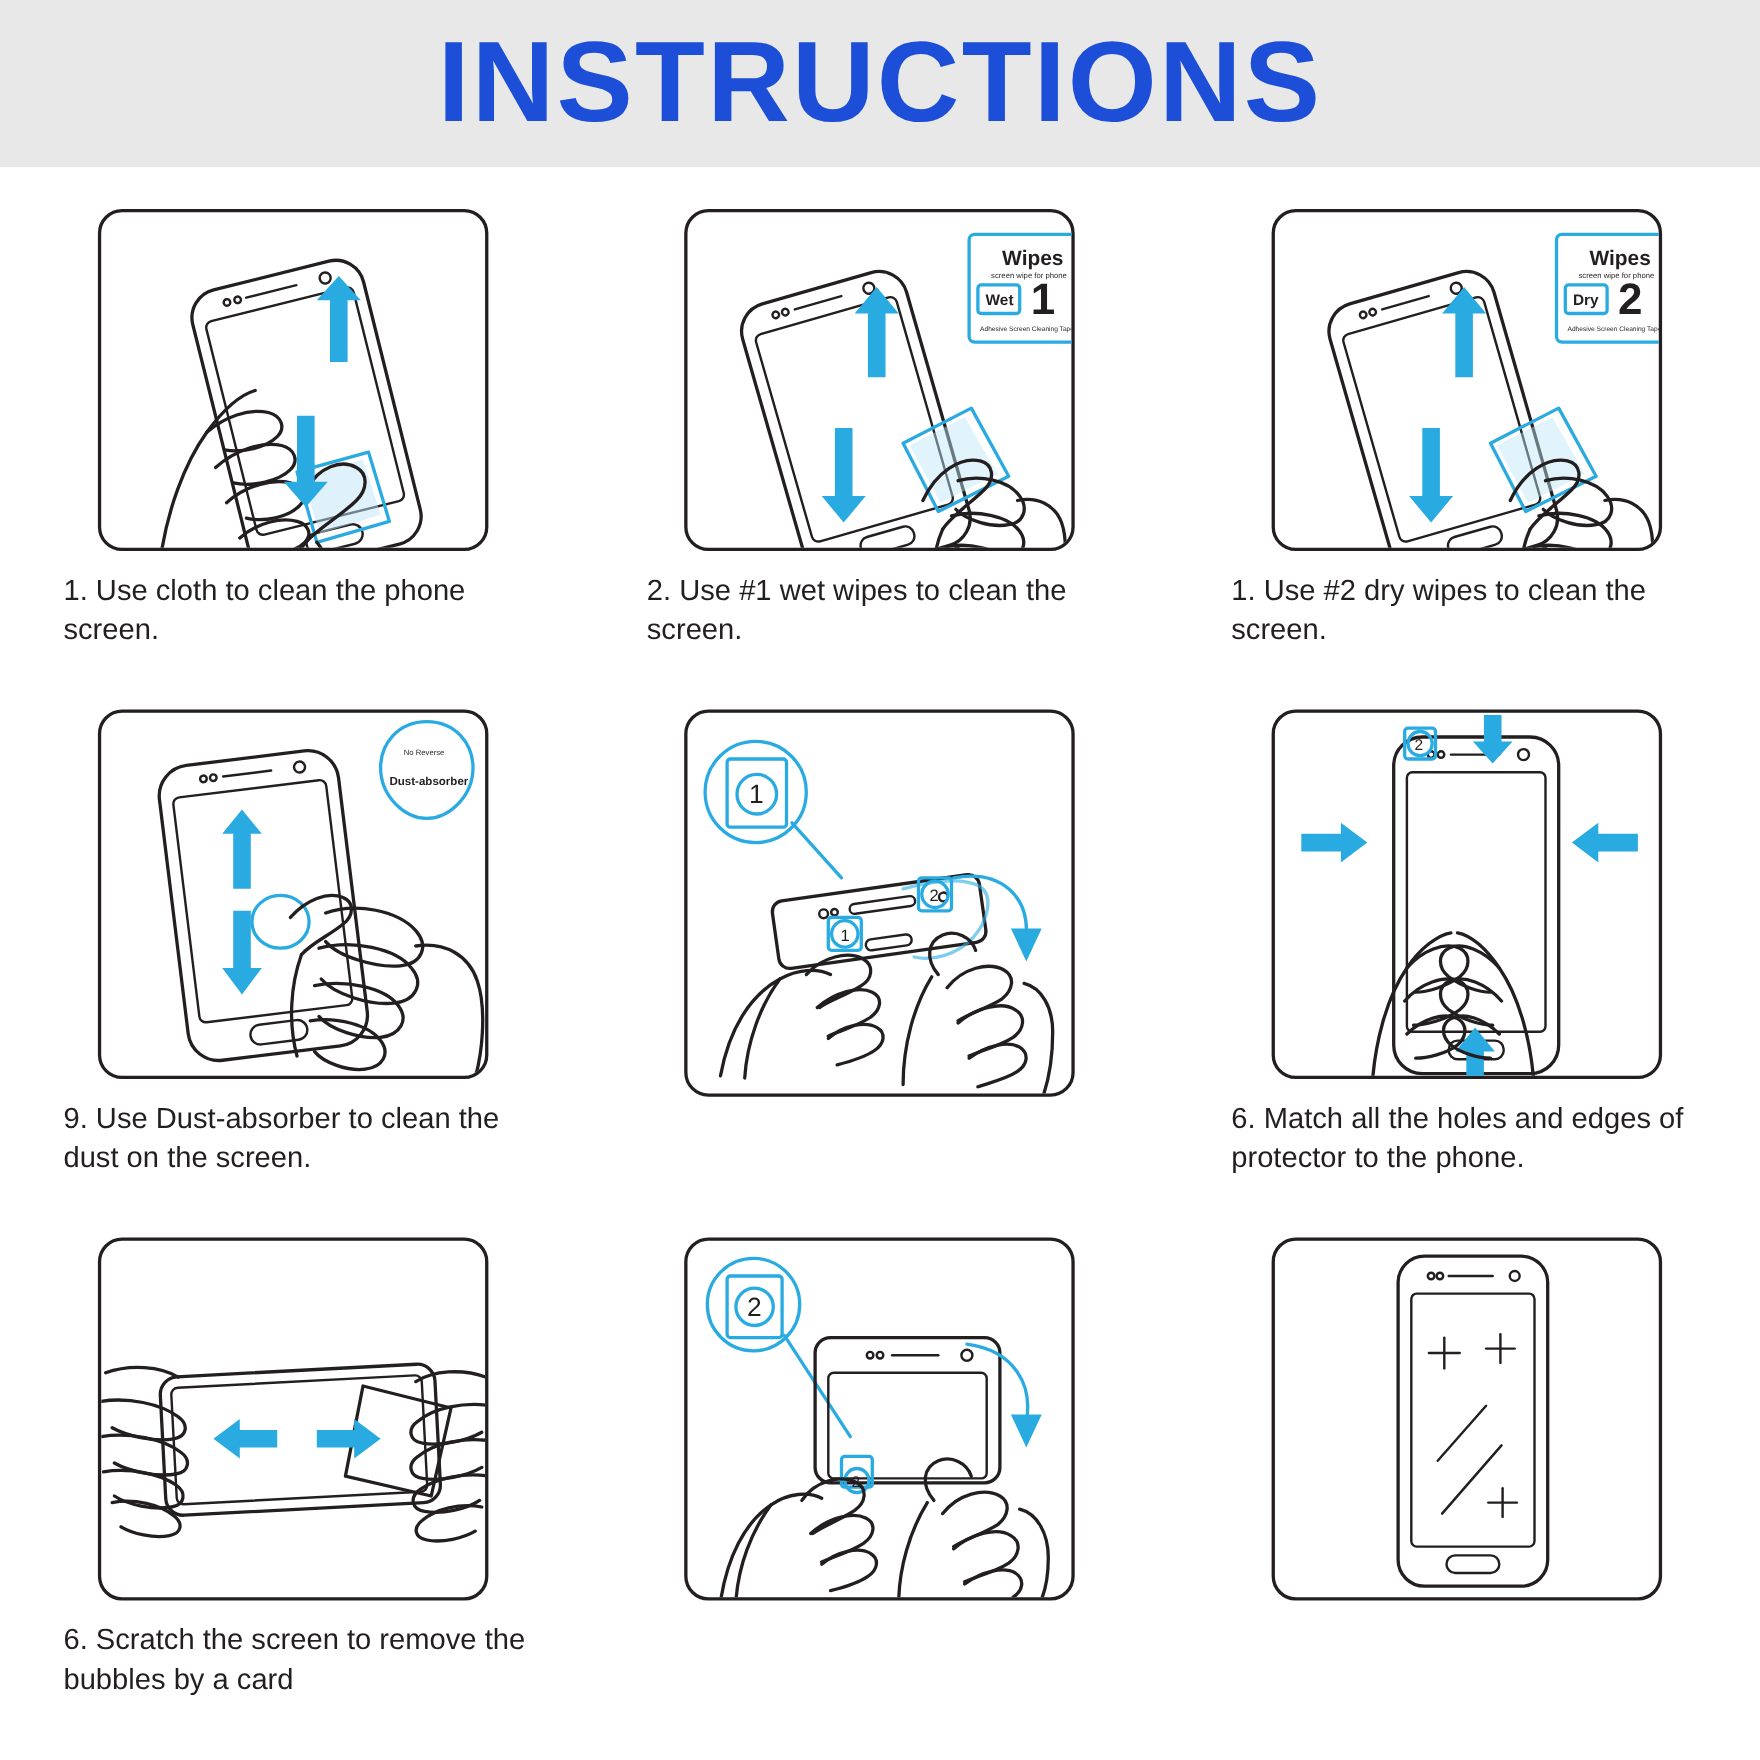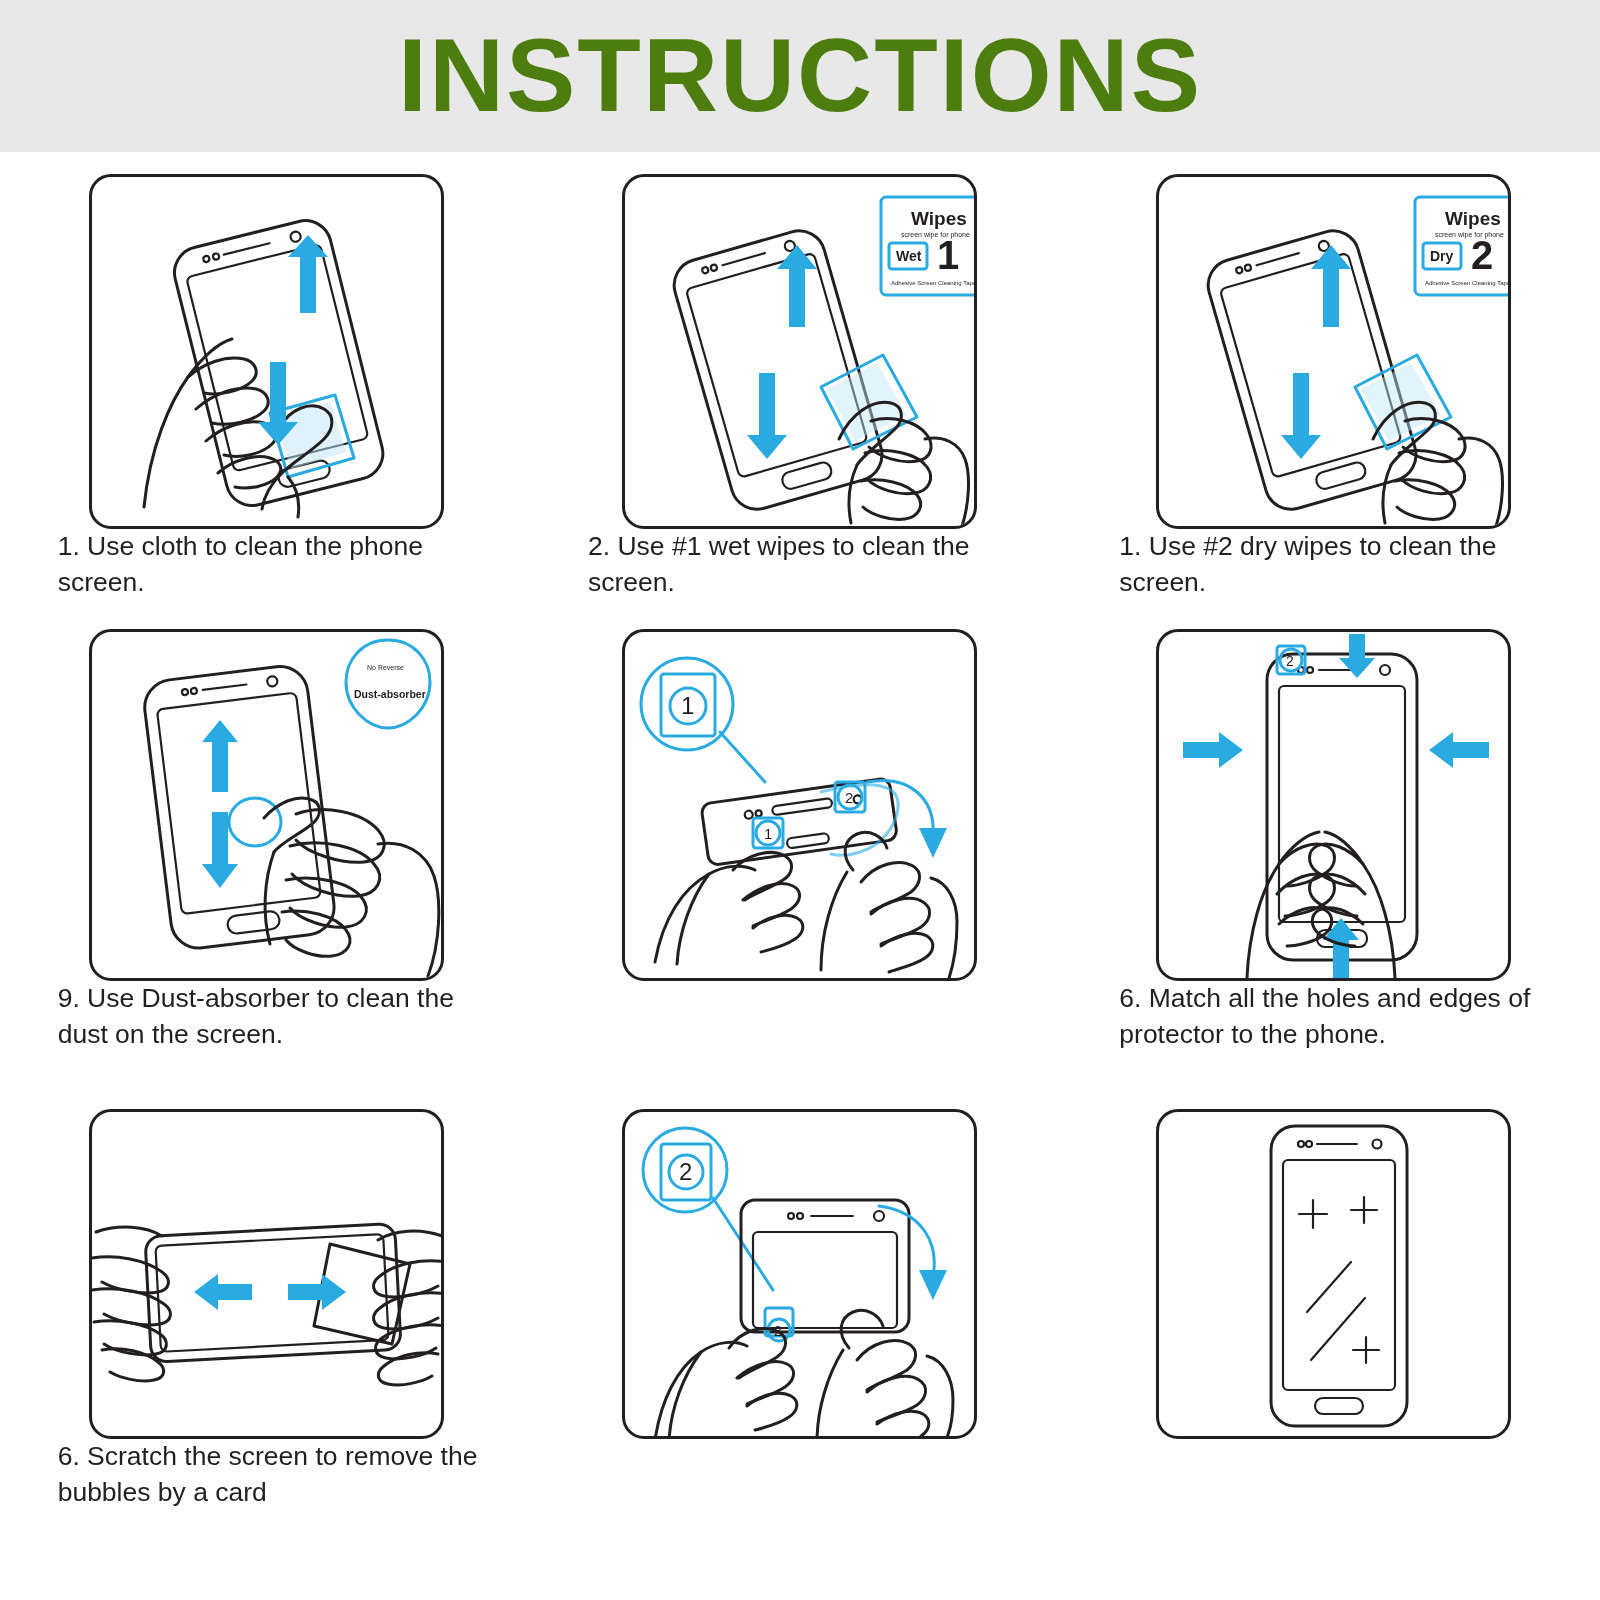--- a/index.html
+++ b/index.html
@@ -31,57 +31,58 @@
     position: absolute;
     left: 0;
     top: 0;
     width: 1600px;
     height: 152px;
     line-height: 150px;
     text-align: center;
     font-size: 104px;
     font-weight: bold;
     letter-spacing: 2px;
-    color: #4d7c0f;
+    color: #1d4ed8;
     font-family: "Liberation Sans", sans-serif;
   }
   .grid {
     position: absolute;
     left: 0;
     top: 152px;
     width: 1600px;
     height: 1448px;
     display: grid;
     grid-template-columns: repeat(3, 1fr);
     grid-template-rows: 455px 480px 510px;
     column-gap: 0px;
   }
   .cell {
     position: relative;
     box-sizing: border-box;
-    padding: 0 18px;
+    padding: 16px 18px;
     display: flex;
     flex-direction: column;
     align-items: center;
   }
   .panel {
     box-sizing: border-box;
     width: 355px;
     height: 355px;
     border: 3px solid #231f20;
     border-radius: 22px;
     background: #fff;
     position: relative;
     overflow: hidden;
     margin-top: 22px;
   }
   .cell.r2 .panel { height: 352px; }
   .cell.r3 .panel { height: 330px; }
   .caption {
     width: 430px;
+    margin-top: 18px;
     font-size: 26.5px;
     line-height: 1.35;
     color: #231f20;
     text-align: left;
     font-family: "Liberation Sans", sans-serif;
   }
   .cell.c1 .caption { padding-left: 12px; }
   .cell.c2 .caption { padding-left: 6px; }
   .cell.c3 .caption { padding-left: 2px; }
   svg { display: block; }

